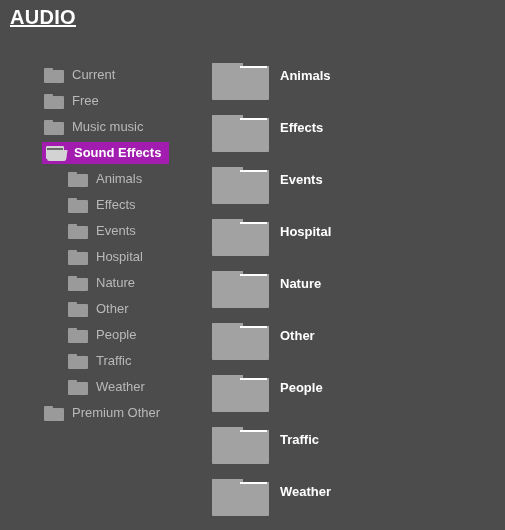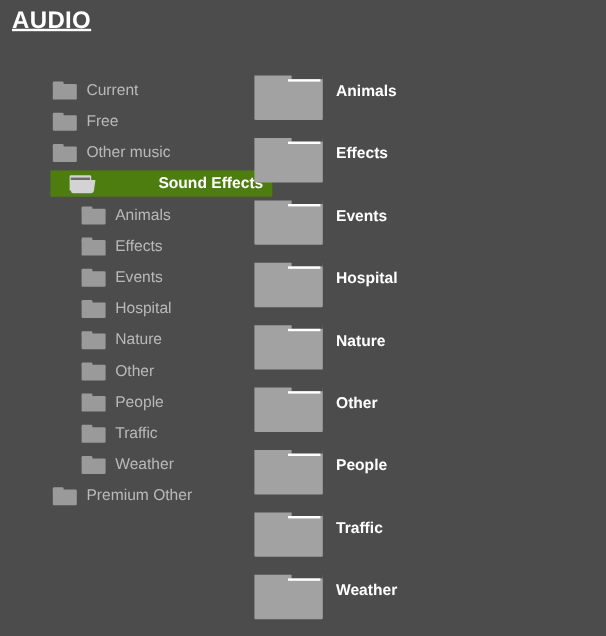--- a/index.html
+++ b/index.html
@@ -45,25 +45,24 @@
   }
   .tree-row.level-0 { padding-left: 44px; }
   .tree-row.level-1 { padding-left: 68px; }
 
   .tree-row .hit {
     display: flex;
     align-items: center;
     height: 22px;
   }
   .tree-row.selected .hit {
-    background: #4d7c0f;
+    background: #a21caf;
     padding-right: 8px;
     margin-left: -2px;
-    padding-left: 16px;
-    gap: 46px;
+    padding-left: 4px;
   }
 
   
   .folder-sm {
     position: relative;
     width: 20px;
     height: 15px;
     flex: 0 0 auto;
     margin-right: 8px;
   }
@@ -215,21 +214,21 @@
         </span>
         <span class="tree-label">Free</span>
       </div>
     </div>
     <div class="tree-row level-0">
       <div class="hit">
         <span class="folder-sm">
           <span class="tab"></span>
           <span class="body"></span>
         </span>
-        <span class="tree-label">Other music</span>
+        <span class="tree-label">Music music</span>
       </div>
     </div>
     <div class="tree-row level-0 selected">
       <div class="hit">
         <span class="folder-open-sm">
           <span class="back"></span>
           <span class="back-notch"></span>
           <span class="front"></span>
         </span>
         <span class="tree-label">Sound Effects</span>

